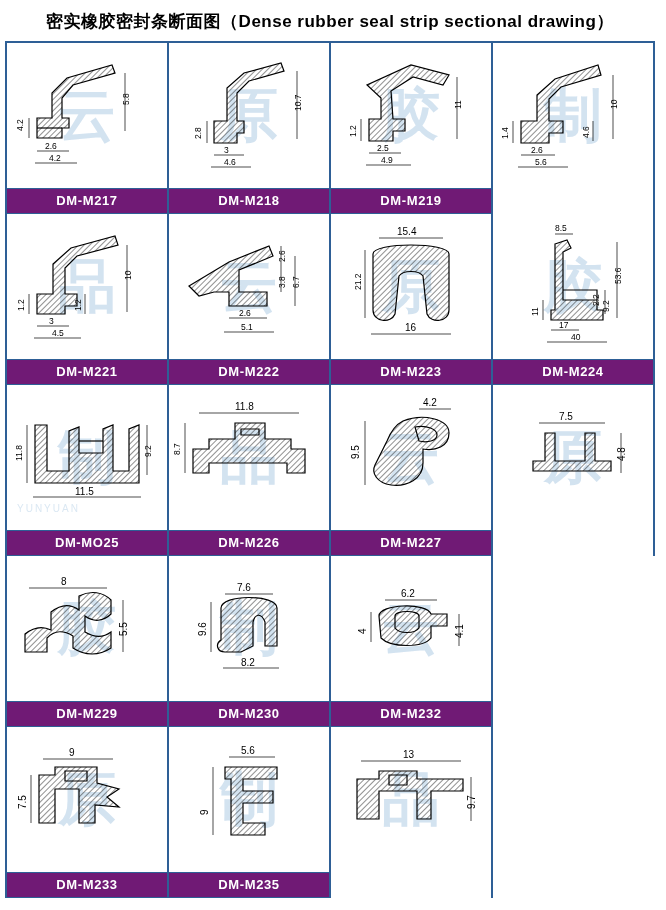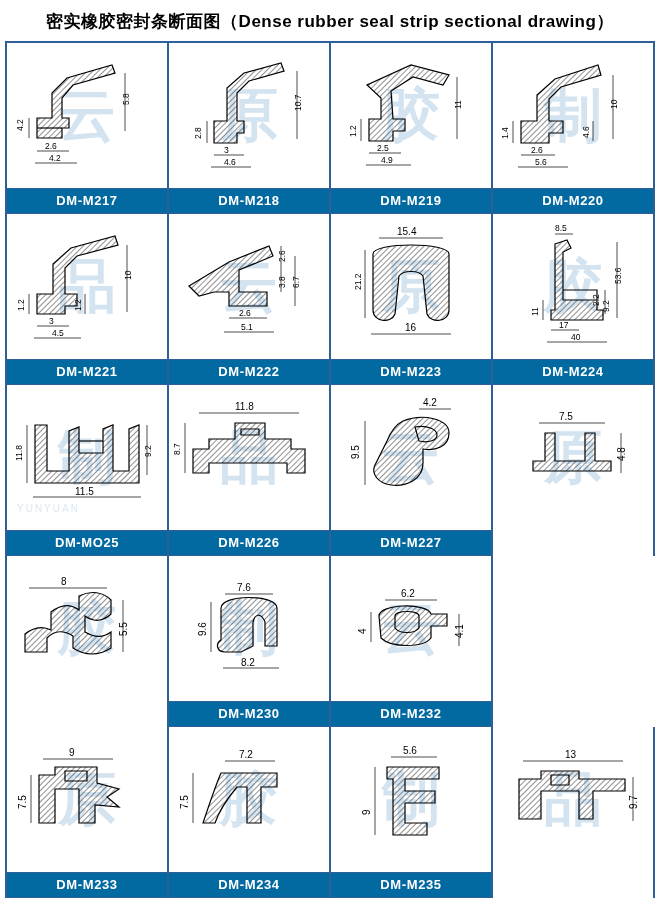--- a/index.html
+++ b/index.html
@@ -56,21 +56,21 @@
   }
   .fig svg {
     display: block;
     width: 100%;
     height: 100%;
   }
   .label {
     height: 24px;
     line-height: 24px;
     text-align: center;
-    background: #0369a1;
+    background: #701a75;
     color: #ffffff;
     font-size: 13px;
     font-weight: bold;
     letter-spacing: 0.6px;
     border-top: 1px solid #2e5f96;
     border-bottom: 1px solid #2e5f96;
   }
   
   .wm {
     position: absolute;
@@ -199,21 +199,20 @@
             <line class="dimline" x1="20" y1="78" x2="20" y2="100"></line>
             <text class="dimtxt" x="15" y="96" transform="rotate(-90 15 96)">1.4</text>
             <line class="dimline" x1="100" y1="78" x2="100" y2="98"></line>
             <text class="dimtxt" x="96" y="95" transform="rotate(-90 96 95)">4.6</text>
             <line class="dimline" x1="28" y1="112" x2="62" y2="112"></line>
             <text class="dimtxt" x="38" y="110">2.6</text>
             <line class="dimline" x1="25" y1="124" x2="75" y2="124"></line>
             <text class="dimtxt" x="42" y="122">5.6</text>
           </svg>
         </div>
-        <div class="label">DM-M220</div>
       </div>
     </div>
 
     <div class="row">
 
       <div class="cell">
         <div class="fig">
           <div class="wm">
               <span>品</span>
             </div>
@@ -380,20 +379,21 @@
               <span>胶</span>
             </div>
           <svg viewBox="0 0 160 145">
             <path class="hatch" d="M18 96 L18 78 C28 70 36 70 44 74 L44 56 C54 48 64 48 72 54 L72 40 C84 34 96 36 104 44 L104 58 C96 66 86 66 78 60 L78 76 C88 82 96 82 104 76 L104 92 C92 100 78 100 66 92 L66 80 C56 74 48 74 40 82 L40 96 Z"></path>
             <line class="dimline" x1="22" y1="32" x2="100" y2="32"></line>
             <text class="dimtxt big" x="54" y="29">8</text>
             <line class="dimline" x1="116" y1="44" x2="116" y2="96"></line>
             <text class="dimtxt big" x="120" y="80" transform="rotate(-90 120 80)">5.5</text>
           </svg>
         </div>
+        <div class="label">DM-M229</div>
       </div>
 
       <div class="cell">
         <div class="fig">
           <div class="wm">
               <span>制</span>
             </div>
           <svg viewBox="0 0 160 145">
             <path class="hatch" d="M52 52 C52 38 108 38 108 52 L108 90 L96 90 L96 66 C92 56 86 58 84 66 L84 90 L72 96 L56 96 C48 96 46 88 52 84 Z"></path>
             <line class="dimline" x1="56" y1="38" x2="104" y2="38"></line>
@@ -439,35 +439,20 @@
             <path class="part" d="M58 44 L80 44 L80 54 L58 54 Z"></path>
             <line class="dimline" x1="36" y1="32" x2="106" y2="32"></line>
             <text class="dimtxt big" x="62" y="29">9</text>
             <line class="dimline" x1="24" y1="48" x2="24" y2="96"></line>
             <text class="dimtxt big" x="19" y="82" transform="rotate(-90 19 82)">7.5</text>
           </svg>
         </div>
         <div class="label">DM-M233</div>
       </div>
 
-      <div class="cell">
-        <div class="fig">
-          <div class="wm">
-              <span>胶</span>
-            </div>
-          <svg viewBox="0 0 160 145">
-            <path class="hatch" d="M52 46 L108 46 L108 60 L92 60 L92 96 L78 96 L78 60 L68 60 C58 72 50 84 46 96 L34 96 C40 78 46 60 52 46 Z"></path>
-            <line class="dimline" x1="56" y1="34" x2="106" y2="34"></line>
-            <text class="dimtxt big" x="70" y="31">7.2</text>
-            <line class="dimline" x1="24" y1="46" x2="24" y2="96"></line>
-            <text class="dimtxt big" x="19" y="82" transform="rotate(-90 19 82)">7.5</text>
-          </svg>
-        </div>
-        <div class="label">DM-M234</div>
-      </div>
 
       <div class="cell">
         <div class="fig">
           <div class="wm">
               <span>制</span>
             </div>
           <svg viewBox="0 0 160 145">
             <path class="hatch" d="M56 40 L108 40 L108 52 L74 52 L74 64 L104 64 L104 76 L74 76 L74 96 L96 96 L96 108 L62 108 L62 52 L56 52 Z"></path>
             <line class="dimline" x1="60" y1="30" x2="106" y2="30"></line>
             <text class="dimtxt big" x="72" y="27">5.6</text>

